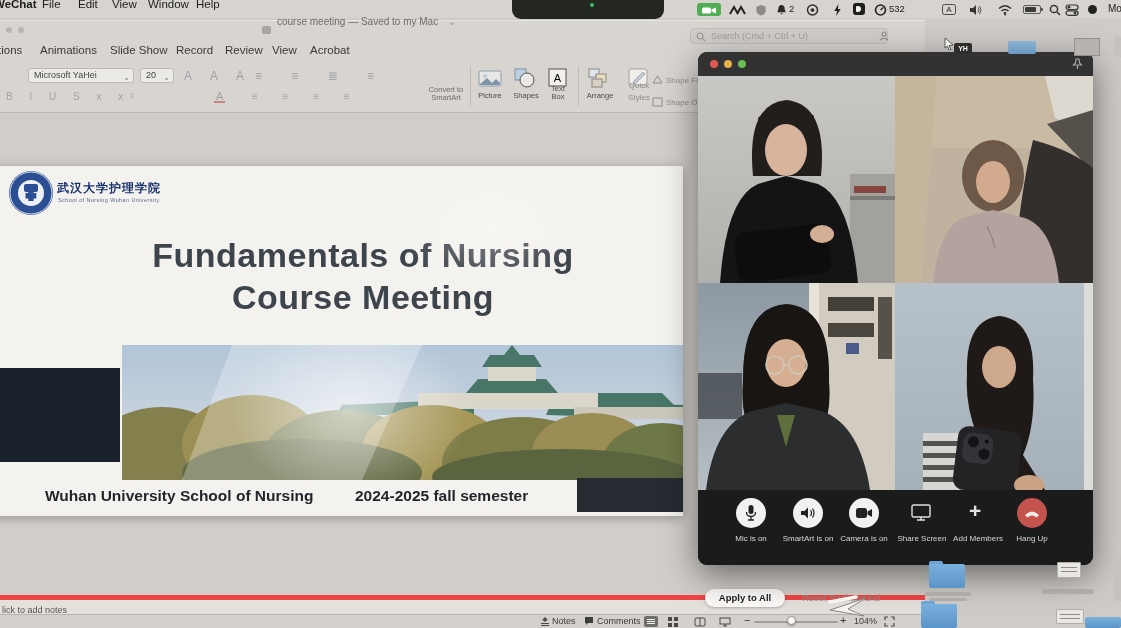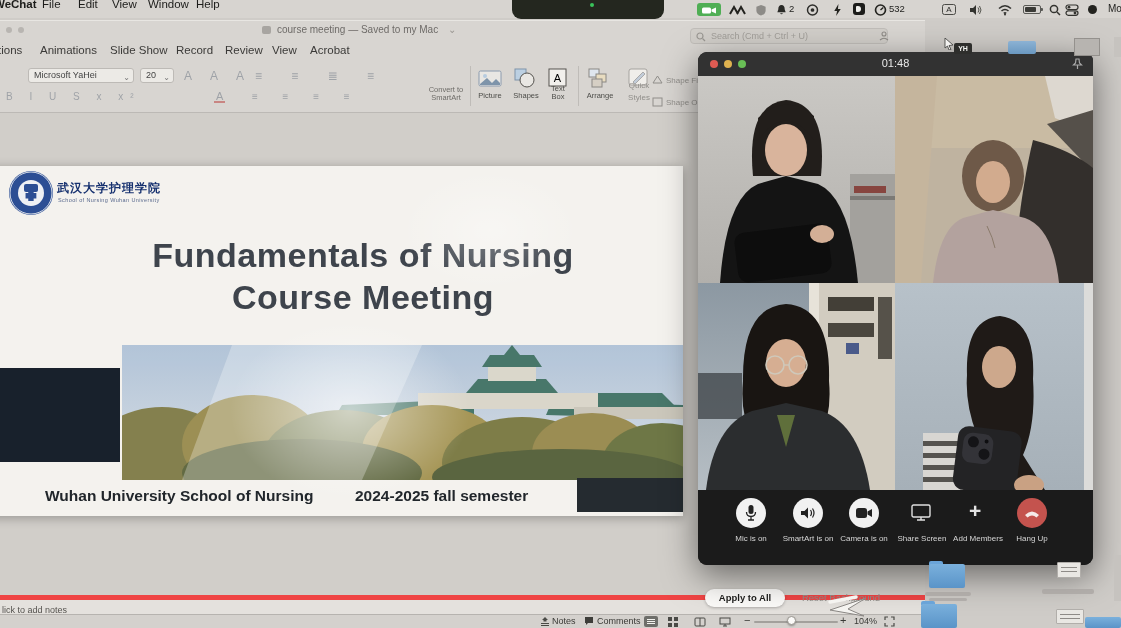--- a/index.html
+++ b/index.html
@@ -17,21 +17,21 @@
   .cam-pill { left:697px; top:3px; width:24px; height:13px; border-radius:3px; background:#4fae54; }
   .mb-txt { top:3px; font-size:9.5px; color:#1e1e1c; }
   .a-box { left:942px; top:4px; width:14px; height:11px; border:1px solid #4a4a46; border-radius:2.5px; font-size:8px; text-align:center; line-height:10px; color:#2a2a28; }
   .battery { left:1023px; top:5px; width:18px; height:9px; border:1px solid #5a5a56; border-radius:2px; }
   .battery i { position:absolute; left:1px; top:1px; width:11px; height:5px; background:#3a3a36; border-radius:1px; }
   .battery b { position:absolute; right:-3px; top:2px; width:2px; height:3px; background:#5a5a56; border-radius:0 1px 1px 0; }
 
   
   .ppt-window { left:0; top:20px; width:925px; height:608px; background:#d8d5d1; border-top:1px solid #e8e6e2; }
   .win-dot { width:6px; height:6px; border-radius:50%; background:#b8b5b1; top:27px; }
-  .doc-title { top:24px; font-size:10px; color:#6e6b68; }
+  .doc-title { top:16px; font-size:10px; color:#6e6b68; }
   .autosave-ic { left:262px; top:26px; width:9px; height:8px; background:#a8a5a1; border-radius:2px; }
   .searchbox { left:690px; top:28px; width:198px; height:16px; background:#d1cec9; border:1px solid #c0bdb9; border-radius:4px; }
   .searchbox span { position:absolute; left:20px; top:2px; font-size:9px; color:#a19e99; }
   .tab { top:44px; font-size:11.5px; color:#3b3a38; }
   .ribbon-border { left:0; top:112px; width:925px; height:1px; background:#bcb9b5; }
   .combo { top:68px; height:15px; background:#eceae6; border:1px solid #bdbab6; border-radius:3px; font-size:9px; color:#444; line-height:13px; padding-left:5px; }
   .combo .chev { position:absolute; right:3px; top:2px; font-size:8px; color:#777; }
   .faded { color:#66707e; opacity:.5; }
   .glyphrow { font-size:12px; letter-spacing:8px; white-space:nowrap; }
   .vsep { width:1px; background:#bfbcb8; top:66px; height:40px; }
@@ -425,21 +425,20 @@
       <circle cx="88" cy="172" r="5.5" fill="#141417"></circle>
       <circle cx="89" cy="159" r="2" fill="#0e0e10"></circle>
     </g>
     <ellipse cx="134" cy="202" rx="15" ry="10" fill="#c9a183"></ellipse>
   </svg>
 
   <div class="call-titlebar">
     <div class="tl-dot" style="left:12px; background:#df5b53;"></div>
     <div class="tl-dot" style="left:26px; background:#dfb24f;"></div>
     <div class="tl-dot" style="left:40px; background:#69bf56;"></div>
-    <div class="timer">01:48</div>
     <svg style="position:absolute; right:10px; top:6px;" width="11" height="12" viewBox="0 0 11 12">
         <path d="M4 1 H7 L7.5 5 L9.5 7 H1.5 L3.5 5 Z M5.5 7 V11" stroke="#a8a8a8" fill="none" stroke-width="1.2"></path>
       </svg>
   </div>
 
   <div class="callbar">
     <div class="ctl-circle" style="left:38px;">
       <svg style="position:absolute; left:9px; top:6px;" width="12" height="18" viewBox="0 0 12 18">
           <rect x="3.5" y="1" width="5" height="9" rx="2.5" fill="#222"></rect>
           <path d="M1.5 8 Q1.5 12.5 6 12.5 Q10.5 12.5 10.5 8 M6 12.5 V16 M3 16 H9" stroke="#222" stroke-width="1.3" fill="none"></path>

